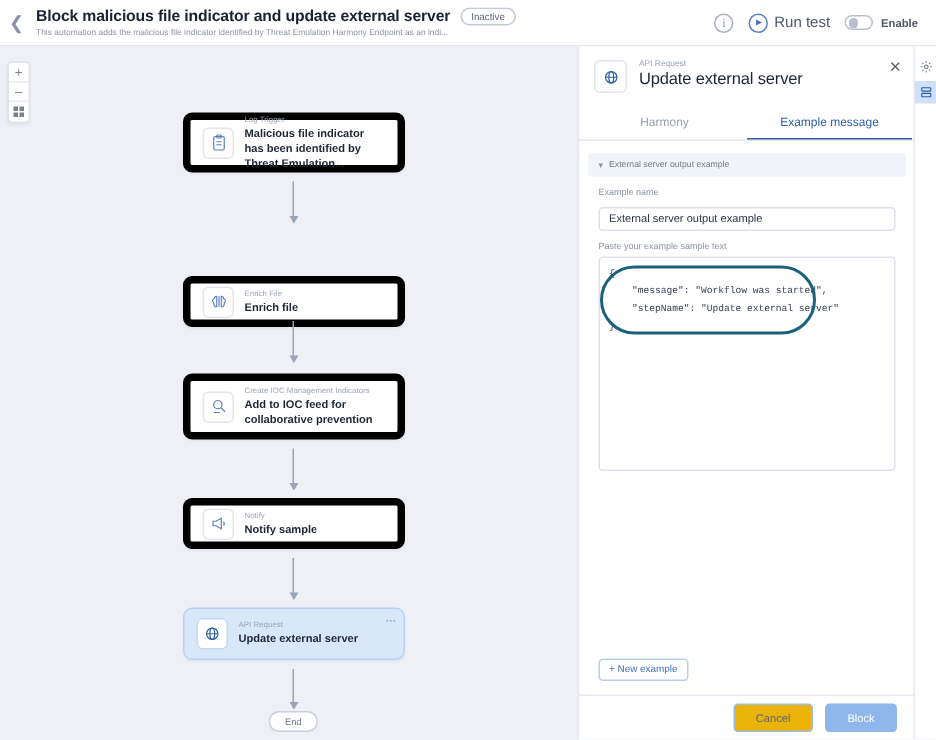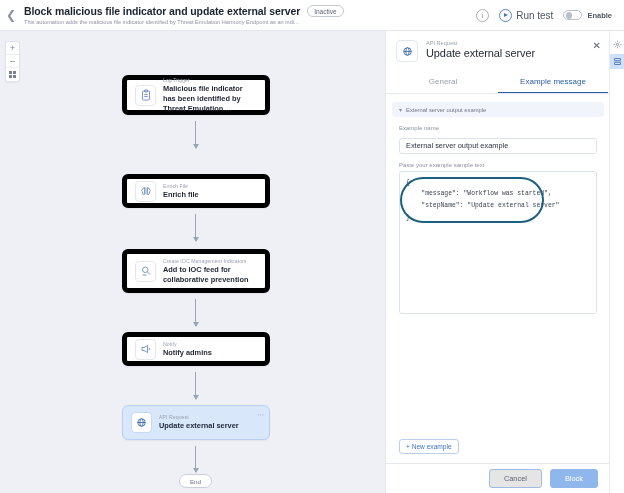--- a/index.html
+++ b/index.html
@@ -184,21 +184,21 @@
   }
   .panel-footer {
     height: 30px; border-top: 1px solid #e5e8ef;
     display: flex; align-items: center; justify-content: flex-end; gap: 8px;
     padding-right: 12px; background: #fff;
   }
   .btn {
     font-size: 7.4px; border-radius: 3px; padding: 4px 14px; cursor: pointer;
     font-family: "Liberation Sans", sans-serif;
   }
-  .btn-cancel { background: #e5e5e5; border: 1px solid #9dbbe4; color: #5b6475; }
+  .btn-cancel { background: #eab308; border: 1px solid #9dbbe4; color: #5b6475; }
   .btn-save { background: #8fb7ec; border: 1px solid #8fb7ec; color: #ffffff; }
 
   
   .rail {
     position: absolute; top: 0; right: 0; width: 15px; height: 462px;
     background: #fff; border-left: 1px solid #e7eaf1;
     display: flex; flex-direction: column; align-items: center; padding-top: 6px; gap: 2px;
   }
   .rail-btn {
     width: 15px; height: 15px; display: flex; align-items: center; justify-content: center;
@@ -259,21 +259,21 @@
               <line x1="8.5" y1="15" x2="15.5" y2="15"></line>
           </svg>
         </div>
         <div class="node-text">
           <span class="node-kicker">Log Trigger</span>
           <span class="node-title">Malicious file indicator has been identified by Threat Emulation...</span>
         </div>
       </div>
       <div class="arrow" style="top:90px;height:27px;"></div>
 
-      <div class="node" style="top:143px;height:34px;">
+      <div class="node" style="top:153px;height:34px;">
         <div class="node-icon">
           <svg width="12" height="12" viewBox="0 0 24 24" fill="none" stroke="#5b7fbd" stroke-width="1.5">
             <path d="M9 5a3 3 0 0 0-3 3 3 3 0 0 0-1 5.6V16a3 3 0 0 0 4 2.8V5z"></path>
             <path d="M15 5a3 3 0 0 1 3 3 3 3 0 0 1 1 5.6V16a3 3 0 0 1-4 2.8V5z"></path>
             <line x1="12" y1="5" x2="12" y2="19"></line>
           </svg>
         </div>
         <div class="node-text">
           <span class="node-kicker">Enrich File</span>
           <span class="node-title">Enrich file</span>
@@ -298,21 +298,21 @@
 
       <div class="node" style="top:301px;height:34px;">
         <div class="node-icon">
           <svg width="12" height="12" viewBox="0 0 24 24" fill="none" stroke="#5b7fbd" stroke-width="1.6">
             <path d="M4 9v6h4l7 4V5L8 9H4z"></path>
               <path d="M18 9.5a4 4 0 0 1 0 5"></path>
           </svg>
         </div>
         <div class="node-text">
           <span class="node-kicker">Notify</span>
-          <span class="node-title">Notify admins</span>
+          <span class="node-title">Notify sample</span>
         </div>
       </div>
       <div class="arrow" style="top:341px;height:27px;"></div>
 
       <div class="node selected" style="top:374px;height:35px;">
         <div class="node-menu">⋯</div>
         <div class="node-icon">
           <svg width="13" height="13" viewBox="0 0 24 24" fill="none" stroke="#2f5fa6" stroke-width="1.5">
             <circle cx="12" cy="12" r="7"></circle>
               <ellipse cx="12" cy="12" rx="3" ry="7"></ellipse>
@@ -342,21 +342,21 @@
           </svg>
         </div>
         <div>
           <div class="panel-kicker">API Request</div>
           <div class="panel-title">Update external server</div>
         </div>
         <div class="panel-close">✕</div>
       </div>
 
       <div class="tabs">
-        <div class="tab">General</div>
+        <div class="tab">Harmony</div>
         <div class="tab active">Example message</div>
       </div>
 
       <div class="panel-body">
 
         <div class="section-header">
           <span class="chev">▾</span>
           <span>External server output example</span>
         </div>
 

